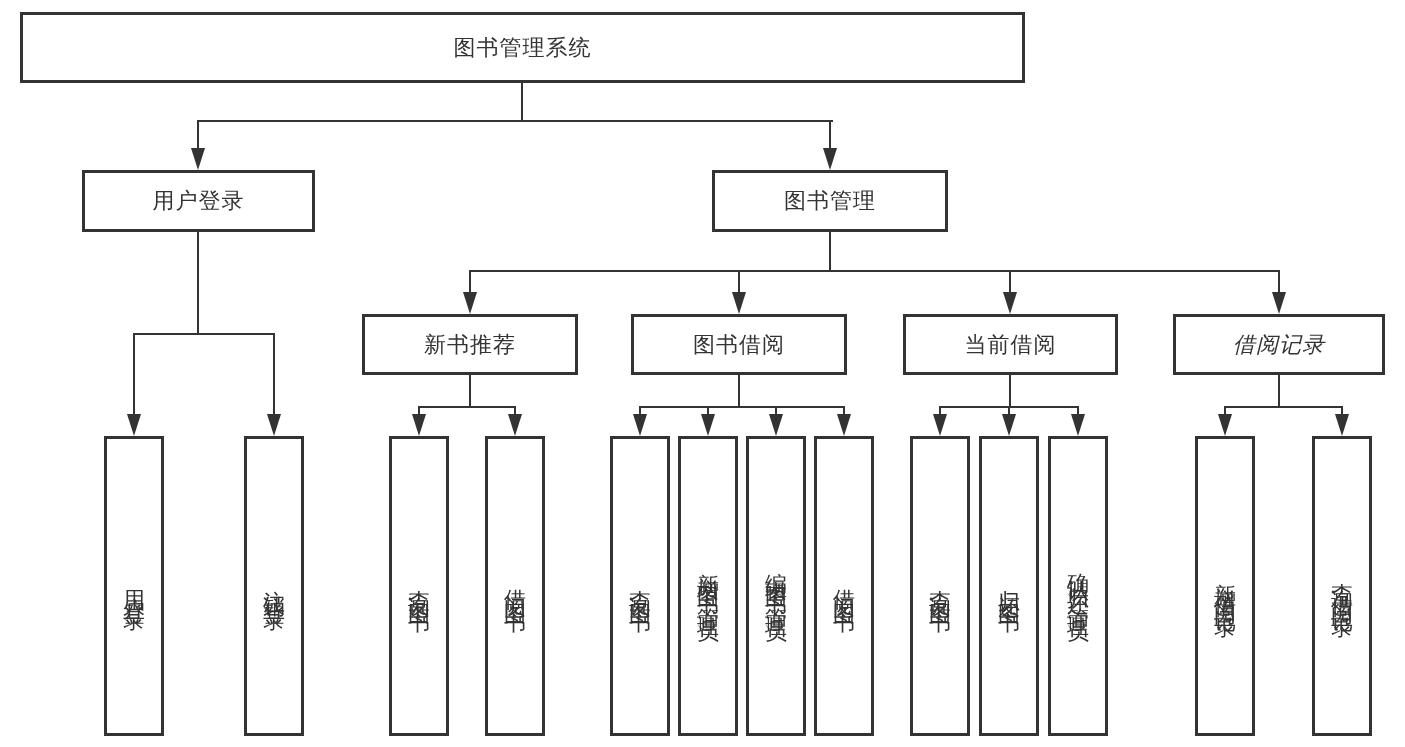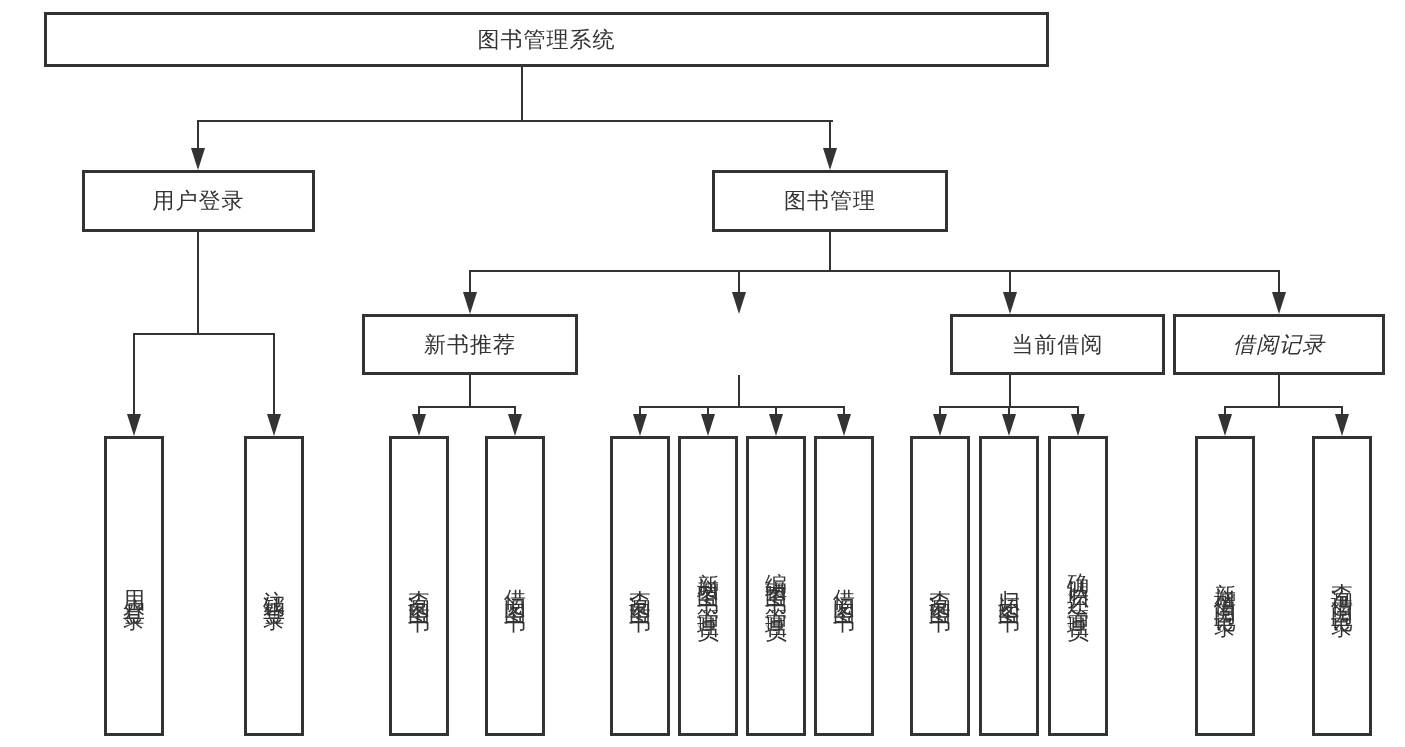--- a/index.html
+++ b/index.html
@@ -97,30 +97,31 @@
   <div class="line" style="left:1077px;top:406px;width:2px;height:10px;"></div>
   <div class="arrow" style="left:1071px;top:414px;"></div>
 
   <div class="line" style="left:1278px;top:375px;width:2px;height:33px;"></div>
   <div class="line" style="left:1224px;top:406px;width:119px;height:2px;"></div>
   <div class="line" style="left:1224px;top:406px;width:2px;height:10px;"></div>
   <div class="arrow" style="left:1218px;top:414px;"></div>
   <div class="line" style="left:1341px;top:406px;width:2px;height:10px;"></div>
   <div class="arrow" style="left:1335px;top:414px;"></div>
 
-  <div class="hbox" style="left:20px;top:12px;width:1005px;height:55px;margin-left:24px;">图书管理系统</div>
+  <div class="hbox" style="left:20px;top:12px;width:1005px;height:71px;">图书管理系统</div>
 
   <div class="hbox" style="left:82px;top:170px;width:233px;height:62px;">用户登录</div>
 
   <div class="hbox" style="left:712px;top:170px;width:236px;height:62px;">图书管理</div>
 
   <div class="hbox" style="left:362px;top:314px;width:216px;height:61px;">新书推荐</div>
 
+  <div class="hbox" style="left:631px;top:314px;width:216px;height:61px;">图书借阅</div>
 
-  <div class="hbox" style="left:903px;top:314px;width:215px;height:61px;margin-left:47px;">当前借阅</div>
+  <div class="hbox" style="left:903px;top:314px;width:215px;height:61px;">当前借阅</div>
 
   <div class="hbox" style="left:1173px;top:314px;width:212px;height:61px;font-style:italic;">借阅记录</div>
 
   <div class="vbox" style="left:104px;">
     <span>用户登录</span>
   </div>
   <div class="vbox" style="left:244px;">
     <span>注销登录</span>
   </div>
 

